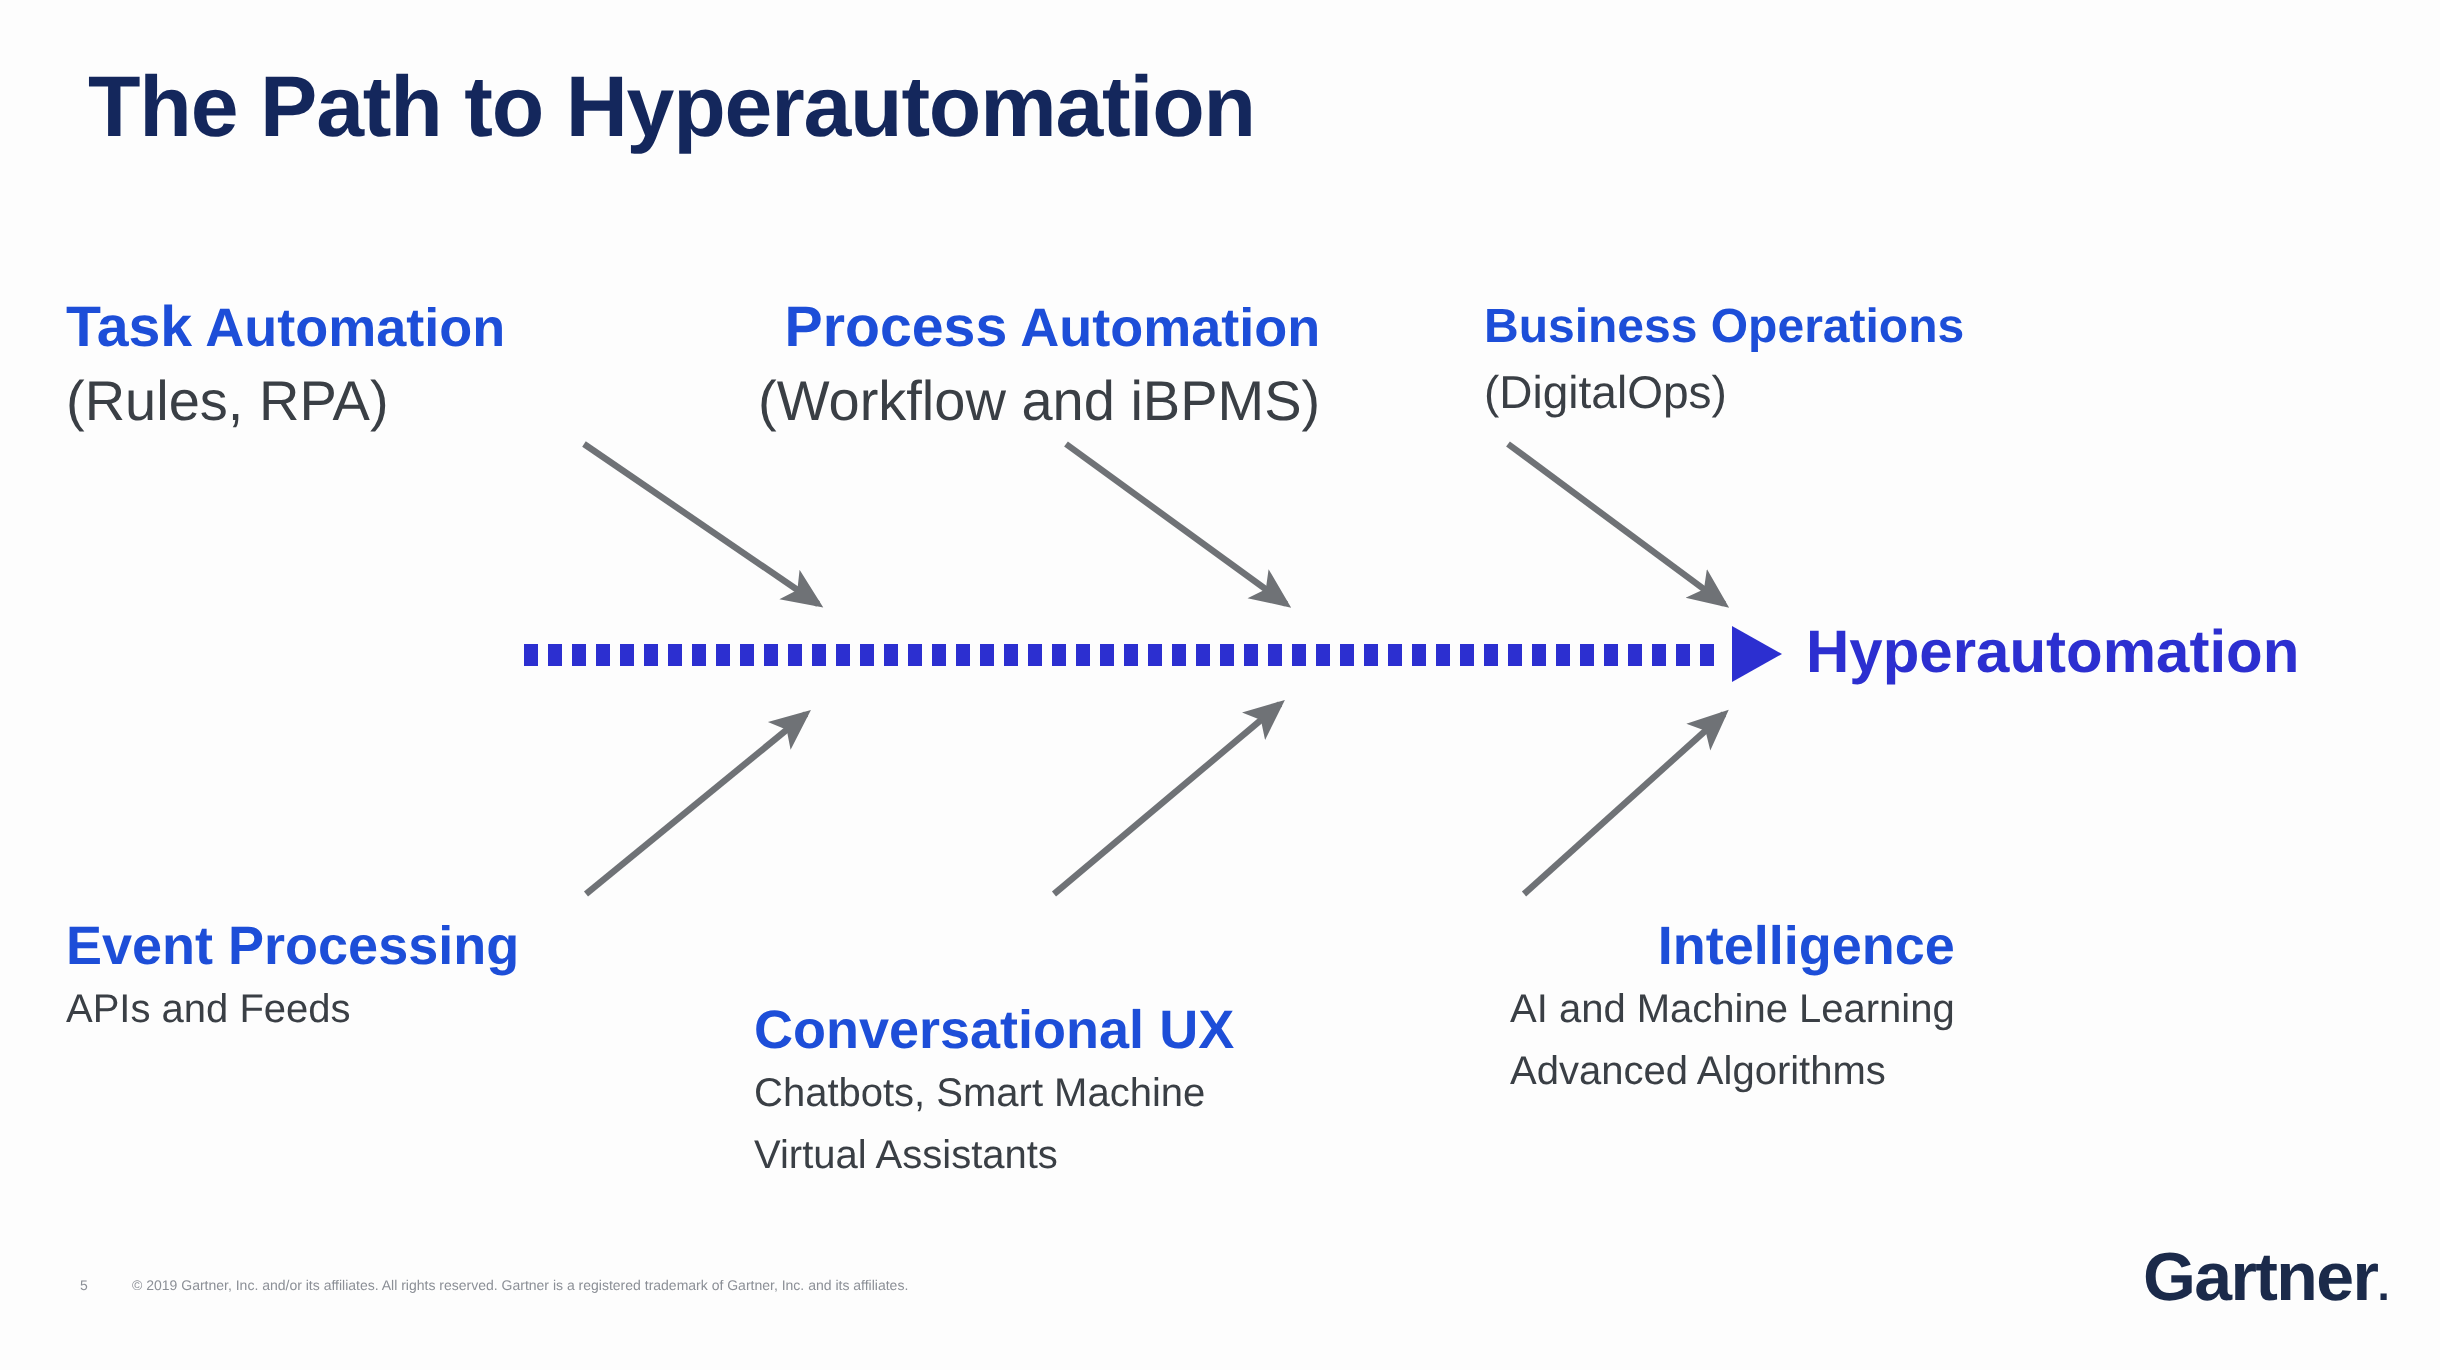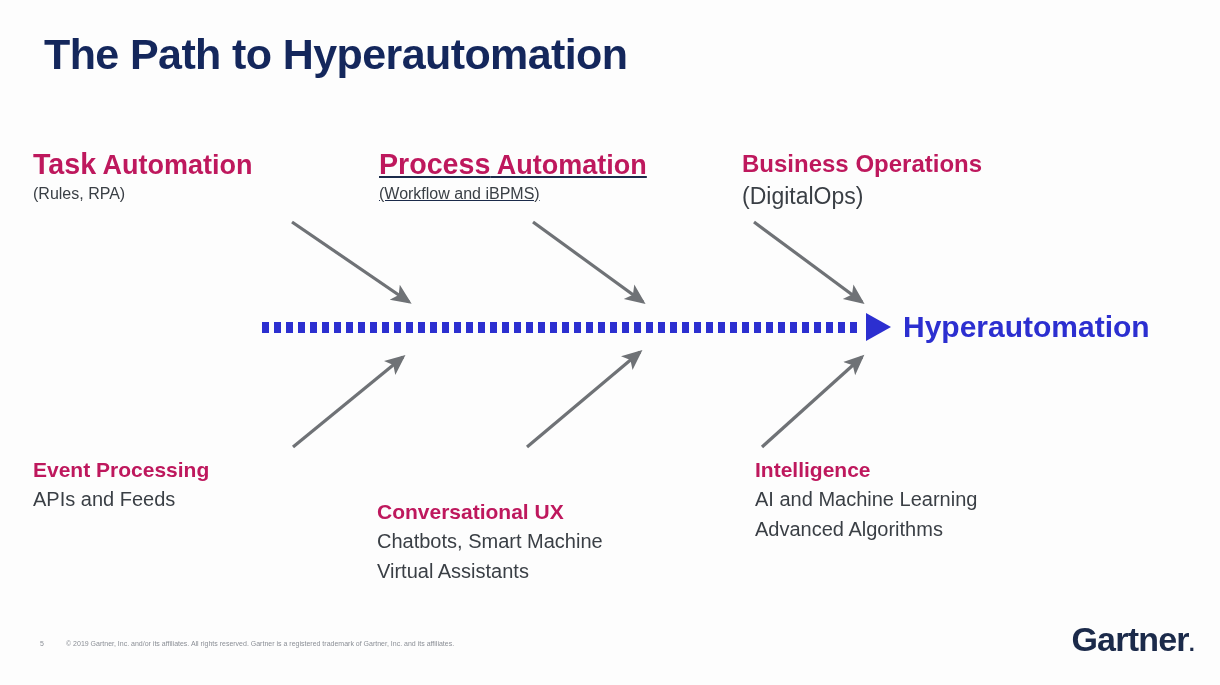--- a/index.html
+++ b/index.html
@@ -34,40 +34,41 @@
     white-space: nowrap;
   }
 
   
   .node {
     position: absolute;
     white-space: nowrap;
   }
   .node .head {
     font-weight: bold;
-    color: #be185d;
+    color: #1d4ed8;
     line-height: 1.12;
+    text-align: right;
   }
   .node .head .lead { font-size: 1.06em; }
   .node .sub {
     font-weight: normal;
     color: #3a3f45;
     line-height: 1.32;
   }
 
   
   .top .head { font-size: 27px; }
-  .top .sub  { font-size: 16px; margin-top: 3px; }
-
-  
-  .bottom .head { font-size: 21px; }
+  .top .sub  { font-size: 28px; margin-top: 3px; }
+
+  
+  .bottom .head { font-size: 27px; }
   .bottom .sub  { font-size: 20px; margin-top: 4px; }
 
   #node-task     { left: 33px;  top: 148px; }
-  #node-process  { left: 379px; top: 148px; text-decoration: underline; }
+  #node-process  { left: 379px; top: 148px; }
   #node-business { left: 742px; top: 151px; }
   #node-business .head { font-size: 24px; }
   #node-business .sub  { font-size: 23px; }
 
   #node-event    { left: 33px;  top: 458px; }
   #node-convo    { left: 377px; top: 458px; margin-top: 42px; }
   #node-intel    { left: 755px; top: 458px; }
 
   
   #label-simple {

